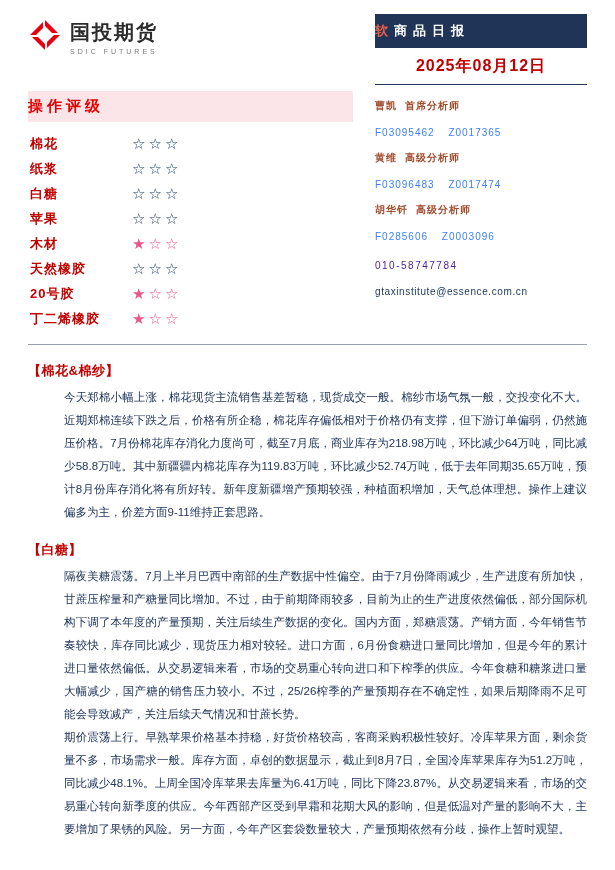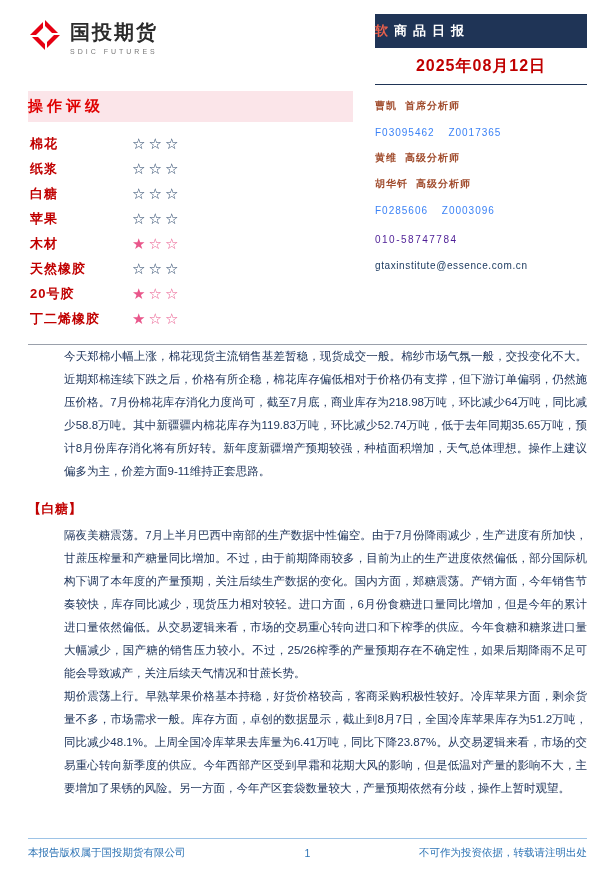--- a/index.html
+++ b/index.html
@@ -124,51 +124,50 @@
         <span class="analyst-title">首席分析师</span>
       </div>
       <div class="line">
         <span class="analyst-code">F03095462 Z0017365</span>
       </div>
       <div class="line">
         <span class="analyst-name">黄维</span>
         <span class="analyst-title">高级分析师</span>
       </div>
       <div class="line">
+        <span class="analyst-code">F03096483 Z0017474</span>
+      </div>
+      <div class="line">
         <span class="analyst-name">胡华钎</span>
         <span class="analyst-title">高级分析师</span>
       </div>
       <div class="line">
         <span class="analyst-code">F0285606 Z0003096</span>
       </div>
       <div class="contact">
         <div class="line">
           <span class="contact-phone">010-58747784</span>
         </div>
         <div class="line">
           <span class="contact-email">gtaxinstitute@essence.com.cn</span>
         </div>
       </div>
     </div>
   </div>
 
   <div class="divider"></div>
 
   <div class="section">
+    <h3>【棉花&amp;棉纱】</h3>
     <p>今天郑棉小幅上涨，棉花现货主流销售基差暂稳，现货成交一般。棉纱市场气氛一般，交投变化不大。近期郑棉连续下跌之后，价格有所企稳，棉花库存偏低相对于价格仍有支撑，但下游订单偏弱，仍然施压价格。7月份棉花库存消化力度尚可，截至7月底，商业库存为218.98万吨，环比减少64万吨，同比减少58.8万吨。其中新疆疆内棉花库存为119.83万吨，环比减少52.74万吨，低于去年同期35.65万吨，预计8月份库存消化将有所好转。新年度新疆增产预期较强，种植面积增加，天气总体理想。操作上建议偏多为主，价差方面9-11维持正套思路。</p>
   </div>
 
   <div class="section">
     <h3>【白糖】</h3>
     <p>隔夜美糖震荡。7月上半月巴西中南部的生产数据中性偏空。由于7月份降雨减少，生产进度有所加快，甘蔗压榨量和产糖量同比增加。不过，由于前期降雨较多，目前为止的生产进度依然偏低，部分国际机构下调了本年度的产量预期，关注后续生产数据的变化。国内方面，郑糖震荡。产销方面，今年销售节奏较快，库存同比减少，现货压力相对较轻。进口方面，6月份食糖进口量同比增加，但是今年的累计进口量依然偏低。从交易逻辑来看，市场的交易重心转向进口和下榨季的供应。今年食糖和糖浆进口量大幅减少，国产糖的销售压力较小。不过，25/26榨季的产量预期存在不确定性，如果后期降雨不足可能会导致减产，关注后续天气情况和甘蔗长势。</p>
   </div>
 
   <div class="section">
     <p>期价震荡上行。早熟苹果价格基本持稳，好货价格较高，客商采购积极性较好。冷库苹果方面，剩余货量不多，市场需求一般。库存方面，卓创的数据显示，截止到8月7日，全国冷库苹果库存为51.2万吨，同比减少48.1%。上周全国冷库苹果去库量为6.41万吨，同比下降23.87%。从交易逻辑来看，市场的交易重心转向新季度的供应。今年西部产区受到早霜和花期大风的影响，但是低温对产量的影响不大，主要增加了果锈的风险。另一方面，今年产区套袋数量较大，产量预期依然有分歧，操作上暂时观望。</p>
   </div>
 
-  <div class="footer">
-    <span class="f-left">本报告版权属于国投期货有限公司</span>
-    <span class="f-center">1</span>
-    <span class="f-right">不可作为投资依据，转载请注明出处</span>
-  </div>
 
 </div>
 
 </body></html>

